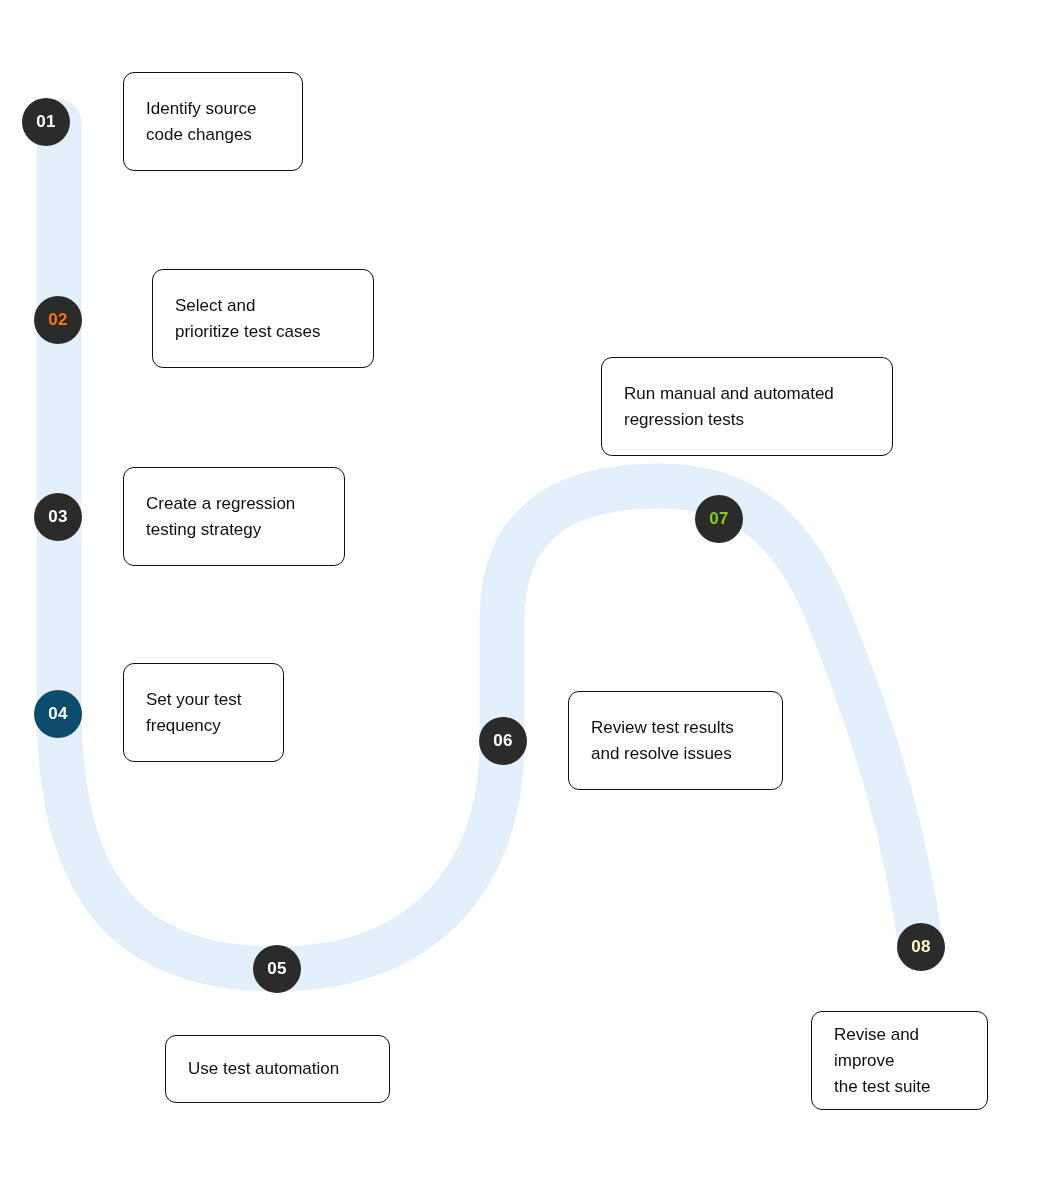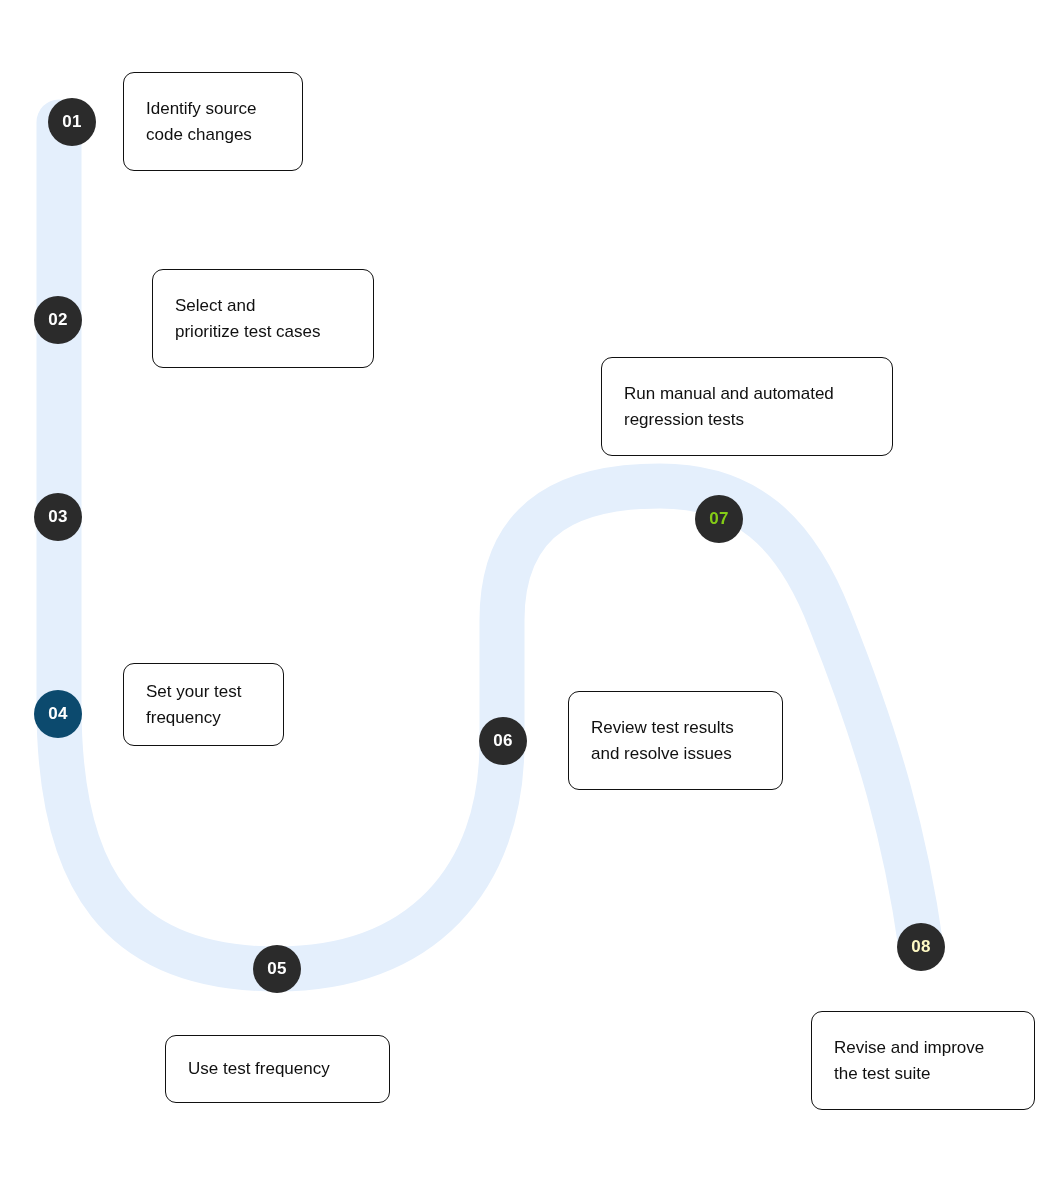--- a/index.html
+++ b/index.html
@@ -60,50 +60,54 @@
 </style>
 </head>
 <body>
 
 <div id="canvas" style="background: rgb(255, 255, 255);">
 
   <svg id="flow-path-svg" viewBox="0 0 1044 1183" xmlns="http://www.w3.org/2000/svg">
     <path id="flow-path-line" fill="none" stroke-linecap="round" stroke-linejoin="round" d="M 59 122 L 59 706 C 59 880 120 969 277 969 C 420 969 502 880 502 742 L 502 620 C 502 510 580 486 660 486 C 745 486 795 530 830 620 C 880 745 906 840 921 947" stroke="#e4effc" stroke-width="45"></path>
   </svg>
 
-  <div class="step-marker" style="left: 48px; top: 98px; background: rgb(43, 43, 43); color: rgb(255, 255, 255);">01</div>
-  <div class="step-marker" style="left: 34px; top: 296px; background: rgb(43, 43, 43); color: #ffffff;">02</div>
+  <div class="step-marker" style="left: 22px; top: 98px; background: rgb(43, 43, 43); color: rgb(255, 255, 255);">01</div>
+  <div class="step-marker" style="left: 34px; top: 296px; background: rgb(43, 43, 43); color: #f97316;">02</div>
   <div class="step-marker" style="left: 34px; top: 493px; background: rgb(43, 43, 43); color: rgb(255, 255, 255);">03</div>
   <div class="step-marker" style="left: 34px; top: 690px; background: #0c4a6e; color: rgb(255, 255, 255);">04</div>
   <div class="step-marker" style="left: 253px; top: 945px; background: rgb(43, 43, 43); color: rgb(255, 255, 255);">05</div>
   <div class="step-marker" style="left: 479px; top: 717px; background: rgb(43, 43, 43); color: rgb(255, 255, 255);">06</div>
   <div class="step-marker" style="left: 695px; top: 495px; background: rgb(43, 43, 43); color: #84cc16;">07</div>
   <div class="step-marker" style="left: 897px; top: 923px; background: rgb(43, 43, 43); color: #fef9c3;">08</div>
 
   <div class="step-card" style="left: 123px; top: 72px; width: 180px; height: 99px; border-color: rgb(17, 17, 17); background: rgb(255, 255, 255); color: rgb(16, 16, 16);">
     <span class="step-card-text">Identify source
 code changes</span>
   </div>
   <div class="step-card" style="left: 123px; top: 269px; width: 222px; height: 99px; border-color: rgb(17, 17, 17); background: rgb(255, 255, 255); color: rgb(16, 16, 16); margin-left: 29px;">
     <span class="step-card-text">Select and
 prioritize test cases</span>
   </div>
-  <div class="step-card" style="left: 123px; top: 663px; width: 161px; height: 83px; border-color: rgb(17, 17, 17); background: rgb(255, 255, 255); color: rgb(16, 16, 16);">
+  <div class="step-card" style="left: 123px; top: 467px; width: 222px; height: 99px; border-color: rgb(17, 17, 17); background: rgb(255, 255, 255); color: rgb(16, 16, 16);">
+    <span class="step-card-text">Create a regression
+testing strategy</span>
+  </div>
+  <div class="step-card" style="left: 123px; top: 663px; width: 161px; height: 99px; border-color: rgb(17, 17, 17); background: rgb(255, 255, 255); color: rgb(16, 16, 16);">
     <span class="step-card-text">Set your test
 frequency</span>
   </div>
   <div class="step-card" style="left: 165px; top: 1035px; width: 225px; height: 68px; border-color: rgb(17, 17, 17); background: rgb(255, 255, 255); color: rgb(16, 16, 16);">
-    <span class="step-card-text">Use test frequency</span>
+    <span class="step-card-text">Use test automation</span>
   </div>
   <div class="step-card" style="left: 568px; top: 691px; width: 215px; height: 99px; border-color: rgb(17, 17, 17); background: rgb(255, 255, 255); color: rgb(16, 16, 16);">
     <span class="step-card-text">Review test results
 and resolve issues</span>
   </div>
   <div class="step-card" style="left: 574px; top: 357px; width: 292px; height: 99px; border-color: rgb(17, 17, 17); background: rgb(255, 255, 255); color: rgb(16, 16, 16); margin-left: 27px;">
     <span class="step-card-text">Run manual and automated
 regression tests</span>
   </div>
-  <div class="step-card" style="left: 811px; top: 1011px; width: 224px; height: 99px; border-color: rgb(17, 17, 17); background: rgb(255, 255, 255); color: rgb(16, 16, 16);">
+  <div class="step-card" style="left: 811px; top: 1011px; width: 177px; height: 99px; border-color: rgb(17, 17, 17); background: rgb(255, 255, 255); color: rgb(16, 16, 16);">
     <span class="step-card-text">Revise and improve
 the test suite</span>
   </div>
 
 </div>
 
 </body></html>

